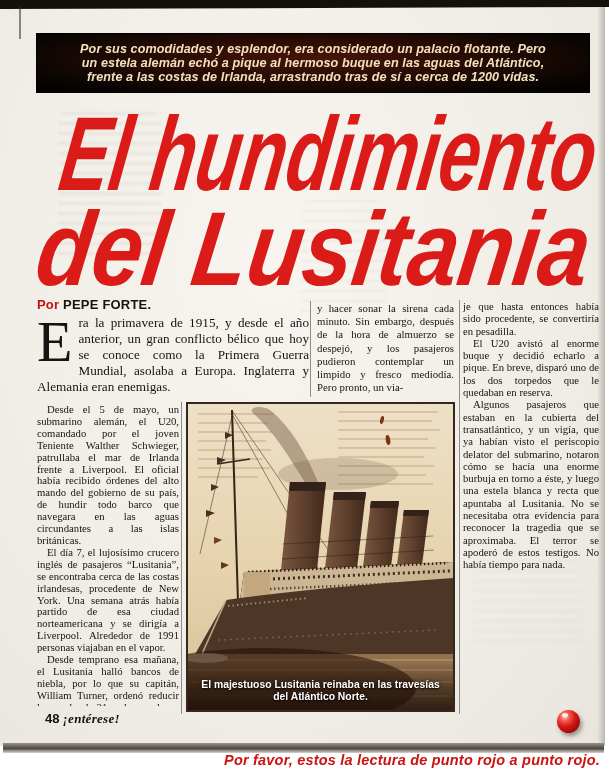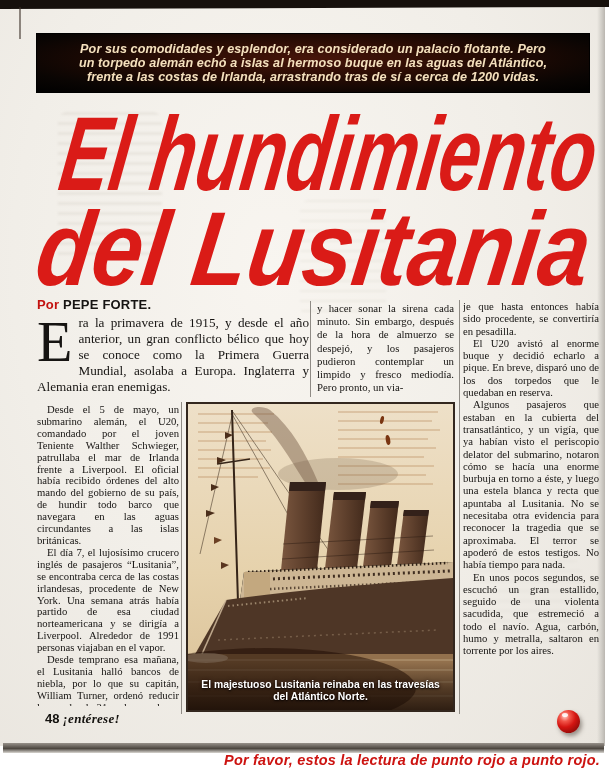--- a/index.html
+++ b/index.html
@@ -87,21 +87,21 @@
   <div class="scan-corner"></div>
   <div class="edge-right"></div>
   <div class="edge-bottom"></div>
 
   <div class="ghost g1"></div>
   <div class="ghost g2"></div>
   <div class="ghost g3"></div>
 
   <div class="banner">
     <div>Por sus comodidades y esplendor, era considerado un palacio flotante. Pero</div>
-    <div>un torpedo alemán echó a islas al hermoso buque en las aguas del Atlántico,</div>
+    <div>un estela alemán echó a pique al hermoso buque en las aguas del Atlántico,</div>
     <div>frente a las costas de Irlanda, arrastrando tras de sí a cerca de 1200 vidas.</div>
   </div>
 
   <svg class="headline-svg" viewBox="0 0 609 200">
     <text text-anchor="middle" font-size="105" textLength="535" lengthAdjust="spacingAndGlyphs" transform="translate(324,98) skewX(-8)">El hundimiento</text>
     <text text-anchor="middle" font-size="105" textLength="552" lengthAdjust="spacingAndGlyphs" transform="translate(309,193) skewX(-8)">del Lusitania</text>
   </svg>
 
   <div class="byline">
     <span class="red">Por </span><span>PEPE FORTE.</span>
@@ -122,21 +122,20 @@
   <div class="col col-left">
     <p>Desde el 5 de mayo, un submarino alemán, el U20, comandado por el joven Teniente Walther Schwieger, patrullaba el mar de Irlanda frente a Liverpool. El oficial había recibido órdenes del alto mando del gobierno de su país, de hundir todo barco que navegara en las aguas circundantes a las islas británicas.</p>
     <p>El día 7, el lujosísimo crucero inglés de pasajeros “Lusitania”, se encontraba cerca de las costas irlandesas, procedente de New York. Una semana atrás había partido de esa ciudad norteamericana y se dirigía a Liverpool. Alrededor de 1991 personas viajaban en el vapor.</p>
     <p>Desde temprano esa mañana, el Lusitania halló bancos de niebla, por lo que su capitán, William Turner, ordenó reducir la marcha de 21 nudos por hora, a 15,</p>
   </div>
 
   <div class="col col-right">
     <p class="noindent">je que hasta entonces había sido procedente, se convertiría en pesadilla.</p>
     <p>El U20 avistó al enorme buque y decidió echarlo a pique. En breve, disparó uno de los dos torpedos que le quedaban en reserva.</p>
     <p>Algunos pasajeros que estaban en la cubierta del transatlántico, y un vigía, que ya habían visto el periscopio delator del submarino, notaron cómo se hacía una enorme burbuja en torno a éste, y luego una estela blanca y recta que apuntaba al Lusitania. No se necesitaba otra evidencia para reconocer la tragedia que se aproximaba. El terror se apoderó de estos testigos. No había tiempo para nada.</p>
-    <p>En unos pocos segundos, se escuchó un gran estallido, seguido de una violenta sacudida, que estremeció a todo el navío. Agua, carbón, humo y metralla, saltaron en torrente por los aires.</p>
   </div>
 
   <div class="photo">
     <svg width="265" height="306" viewBox="0 0 265 306">
       <defs>
         <linearGradient id="bgG" x1="0" y1="0" x2="0" y2="1">
           <stop offset="0" stop-color="#eee0c8"></stop>
             <stop offset=".55" stop-color="#e6d2ac"></stop>
             <stop offset="1" stop-color="#d9c096"></stop>
         </linearGradient>

